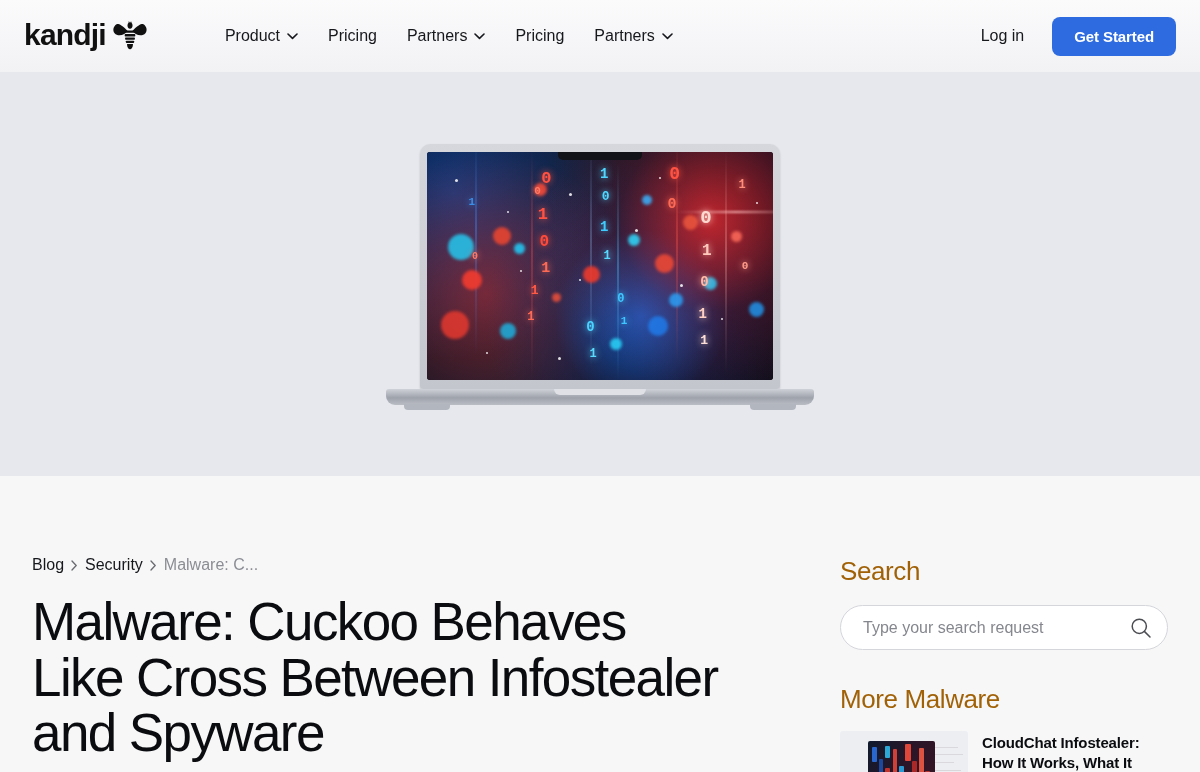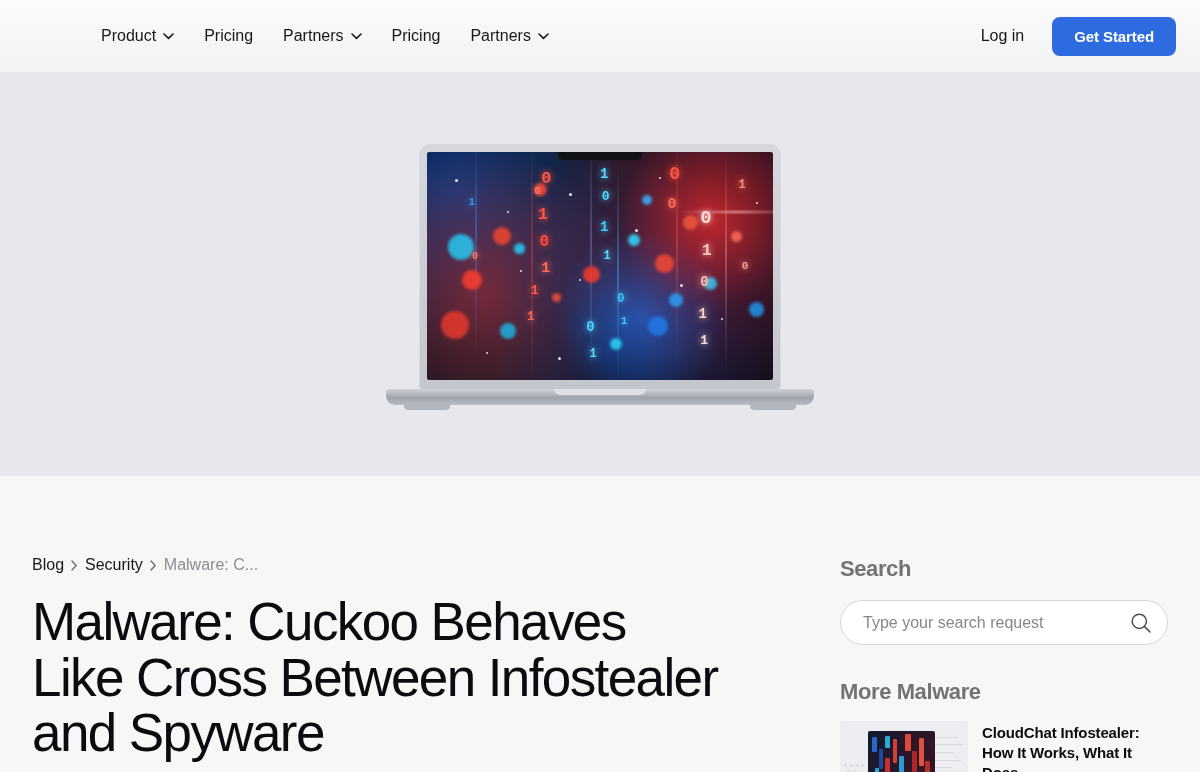--- a/index.html
+++ b/index.html
@@ -159,21 +159,21 @@
     font-size: 53px; line-height: 1.05; font-weight: normal;
     letter-spacing: -1.6px; color: #0b0c0f;
     max-width: 690px;
   }
 
   
   .sidebar {
     position: absolute; left: 840px; top: 80px; width: 330px;
   }
   .side-heading {
-    font-size: 22px; font-weight: bold; color: #737373;
+    font-size: 26px; font-weight: normal; color: #a16207;
     letter-spacing: -0.4px; margin-bottom: 18px;
   }
   .search-wrap {
     position: relative; width: 328px; height: 45px; margin-bottom: 34px;
   }
   .search-input {
     width: 100%; height: 100%;
     border: 1px solid #d5d6db; border-radius: 24px;
     background: #ffffff;
     padding: 0 48px 0 22px;
@@ -218,20 +218,37 @@
     color: #0b0c0f; letter-spacing: -0.15px; padding-top: 2px;
   }
 </style>
 </head>
 <body>
 
 <div class="page">
 
   <header class="header">
 
+    <div class="logo">
+      <span class="logo-word">kandji</span>
+      <span>
+        <svg class="bee-icon" viewBox="0 0 36 30" xmlns="http://www.w3.org/2000/svg">
+          <path d="M4.6 3.2C1.2 5.3 0.4 9.4 2.6 12.2c2.1 2.6 6.3 2.8 9.6 0.8 1.5-0.9 2.6-2.1 3.2-3.3-1.9-2.1-4-3.9-6.1-5.2C7.6 3.4 5.9 2.9 4.6 3.2z" fill="#111"></path>
+          <path d="M31.4 3.2c3.4 2.1 4.2 6.2 2 9-2.1 2.6-6.3 2.8-9.6 0.8-1.5-0.9-2.6-2.1-3.2-3.3 1.9-2.1 4-3.9 6.1-5.2 1.7-1.1 3.4-1.6 4.7-1.3z" fill="#111"></path>
+          <ellipse cx="18" cy="4.6" rx="2.5" ry="3.1" fill="#111"></ellipse>
+          <rect x="16.9" y="0.6" width="0.9" height="3.2" transform="rotate(-22 17.3 2.2)" fill="#111"></rect>
+          <rect x="18.2" y="0.6" width="0.9" height="3.2" transform="rotate(22 18.6 2.2)" fill="#111"></rect>
+          <path d="M13.3 9.6h9.4c0.5 0 0.8 0.4 0.7 0.9l-0.3 1.3h-10.2l-0.3-1.3c-0.1-0.5 0.2-0.9 0.7-0.9z" fill="#111"></path>
+          <rect x="12.7" y="13.1" width="10.6" height="2.3" rx="0.6" fill="#111"></rect>
+          <rect x="13.1" y="16.4" width="9.8" height="2.3" rx="0.6" fill="#111"></rect>
+          <rect x="13.9" y="19.7" width="8.2" height="2.2" rx="0.6" fill="#111"></rect>
+          <path d="M15 22.9h6c0 3.1-1.4 5.3-3 5.3s-3-2.2-3-5.3z" fill="#111"></path>
+        </svg>
+      </span>
+    </div>
 
     <nav class="nav">
       <div class="nav-item">
         <span>Product</span>
         <span>
           <svg class="chev" viewBox="0 0 11 7">
               <path d="M1 1l4.5 4.3L10 1" fill="none" stroke="#17181c" stroke-width="1.6" stroke-linecap="round" stroke-linejoin="round"></path>
             </svg>
         </span>
       </div>

